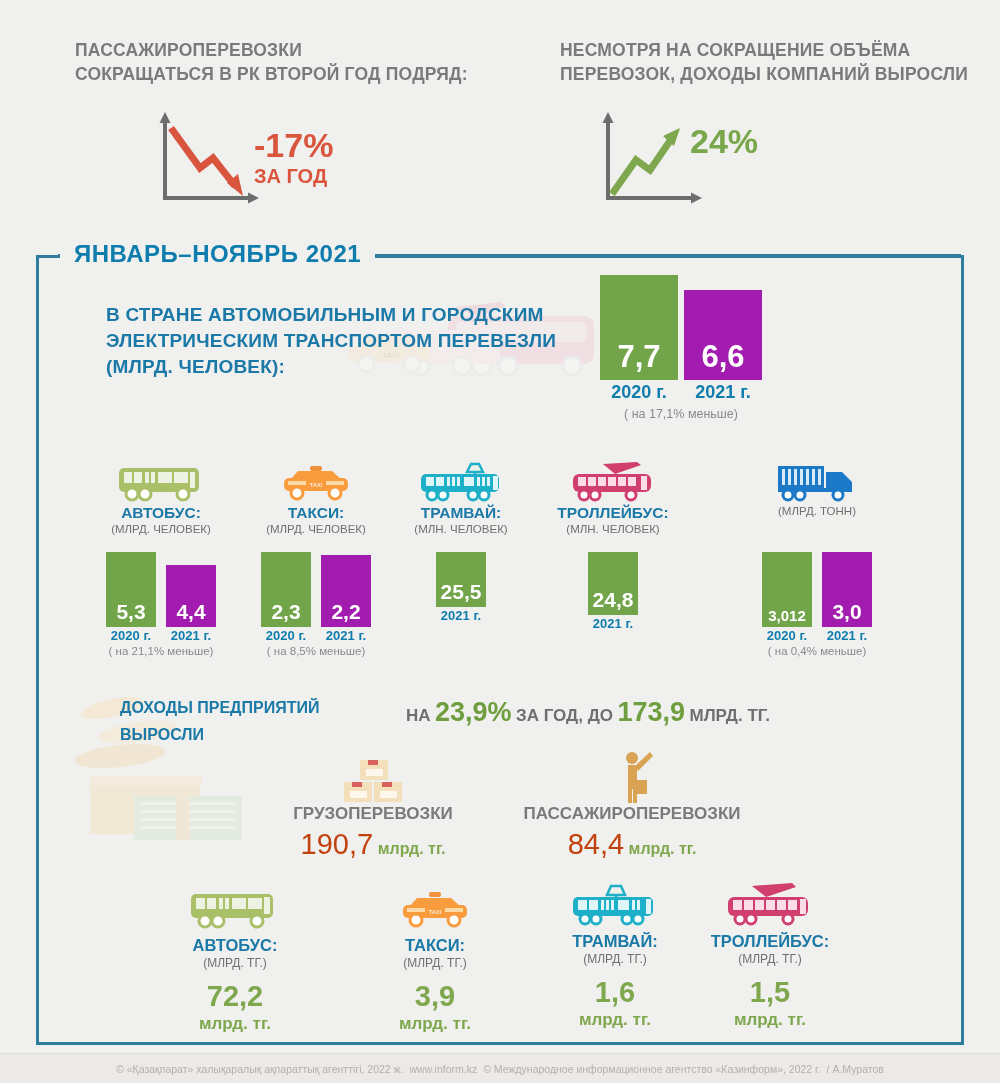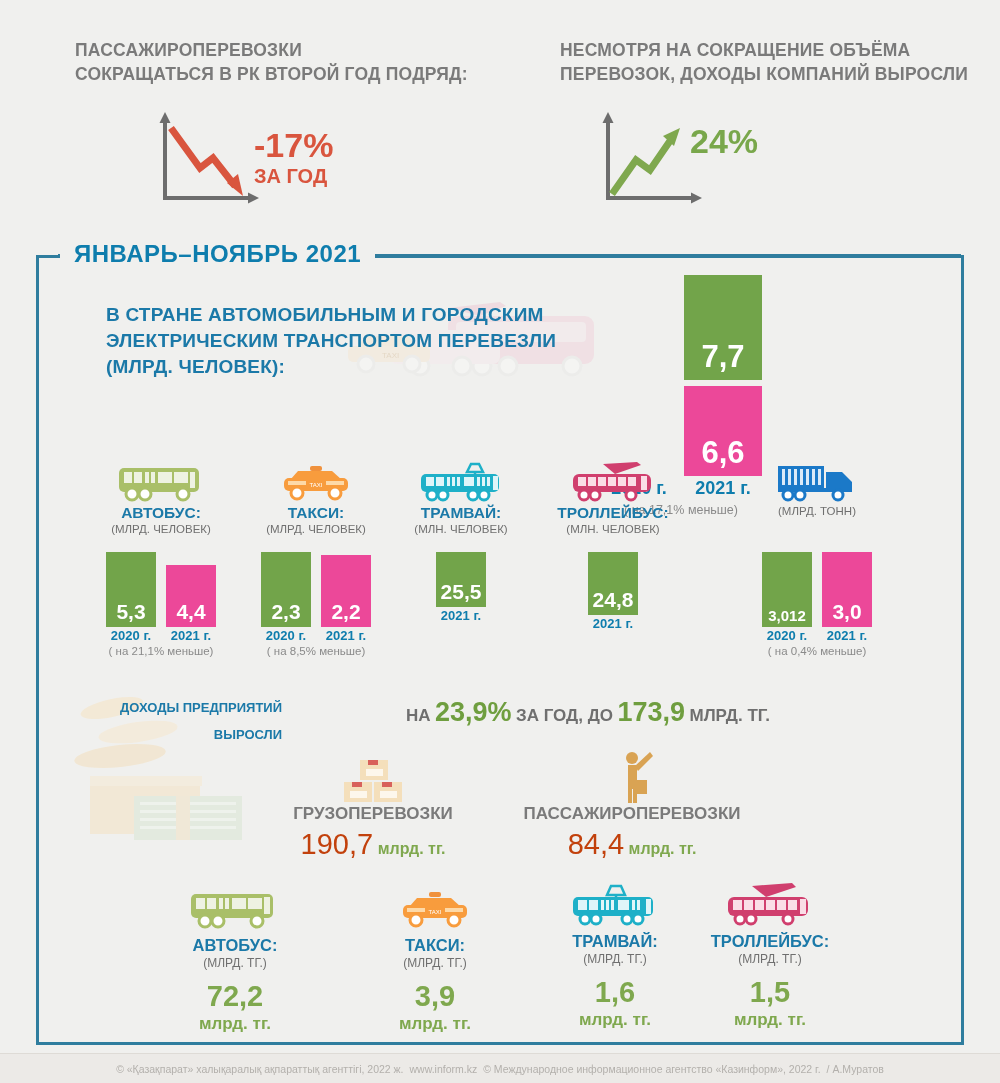--- a/index.html
+++ b/index.html
@@ -63,21 +63,21 @@
   .veh-bg { position: absolute; left: 330px; top: 300px; opacity: 1; z-index: 1; }
 
   
   .bigbars { position: absolute; left: 600px; top: 275px; z-index: 3; }
   .bar { position: relative; display: inline-block; vertical-align: bottom; }
   .bar .val {
     position: absolute; bottom: 5px; left: 0; right: 0; text-align: center;
     color: #ffffff; font-weight: bold;
   }
   .green-bar { background: #72a44a; }
-  .red-bar { background: #ec4899; }
+  .red-bar { background: #a21caf; }
   .yr {
     color: #0e7dad; font-weight: bold; text-align: center;
   }
   .note { color: #8a8a8a; font-size: 12.5px; text-align: center; }
 
   
   .cat { position: absolute; text-align: center; z-index: 3; }
   .cat-name { color: #1b79a8; font-weight: bold; font-size: 15.5px; white-space: nowrap; }
   .cat-unit { color: #6f6f6f; font-size: 11.5px; margin-top: 1px; white-space: nowrap; }
   .cat-icon { height: 42px; display:flex; align-items:flex-end; justify-content:center; }
@@ -91,21 +91,21 @@
     color: #fff; font-weight: bold; font-size: 21px;
   }
   .sb .v.small { font-size: 15px; }
   .slabels { display:flex; gap:10px; justify-content:center; margin-top:1px; }
   .slabels span { width: 50px; text-align:center; color:#0e7dad; font-weight:bold; font-size:13px; }
   .snote { text-align:center; color:#8a8a8a; font-size:11.5px; margin-top:2px; white-space:nowrap; }
 
   
   .inc-title {
     position: absolute; left: 120px; top: 694px; z-index: 3;
-    color: #1b79a8; font-weight: bold; font-size: 13px; line-height: 27px; text-align: right;
+    color: #1b79a8; font-weight: bold; font-size: 16px; line-height: 27px;
   }
   .inc-title div { white-space: nowrap; }
   .inc-line {
     position: absolute; left: 406px; top: 697px; z-index: 3;
     white-space: nowrap; color: #6f6f6f; font-weight: bold;
   }
   .inc-line .lbl { font-size: 17px; }
   .inc-line .num { font-size: 27px; color: #6f9e3f; }
   .inc-line .unit { font-size: 17px; color:#6f6f6f; }
 
@@ -213,21 +213,21 @@
         <path d="M26 48 L36 36 L78 36 L88 48 Z" fill="#f7ddb8"></path>
         <rect x="18" y="46" width="82" height="16" rx="5" fill="#f8dfbe"></rect>
         <text x="52" y="58" font-size="8" fill="#c79a5c" font-family="Liberation Sans, sans-serif">TAXI</text>
         <circle cx="36" cy="64" r="8" fill="#ffffff" stroke="#e3e3e3" stroke-width="3"></circle>
         <circle cx="82" cy="64" r="8" fill="#ffffff" stroke="#e3e3e3" stroke-width="3"></circle>
       </g>
     </svg>
   </div>
 
   <div class="bigbars">
-    <div style="display:flex; align-items:flex-end; gap:6px;flex-direction:column;">
+    <div style="display:flex; align-items:flex-end; gap:6px;">
       <div class="bar green-bar" style="width:78px; height:105px;">
         <span class="val" style="font-size:31px;">7,7</span>
       </div>
       <div class="bar red-bar" style="width:78px; height:90px;">
         <span class="val" style="font-size:31px;">6,6</span>
       </div>
     </div>
     <div style="display:flex; gap:6px; margin-top:2px;">
       <span class="yr" style="width:78px; font-size:18px;">2020 г.</span>
       <span class="yr" style="width:78px; font-size:18px;">2021 г.</span>

